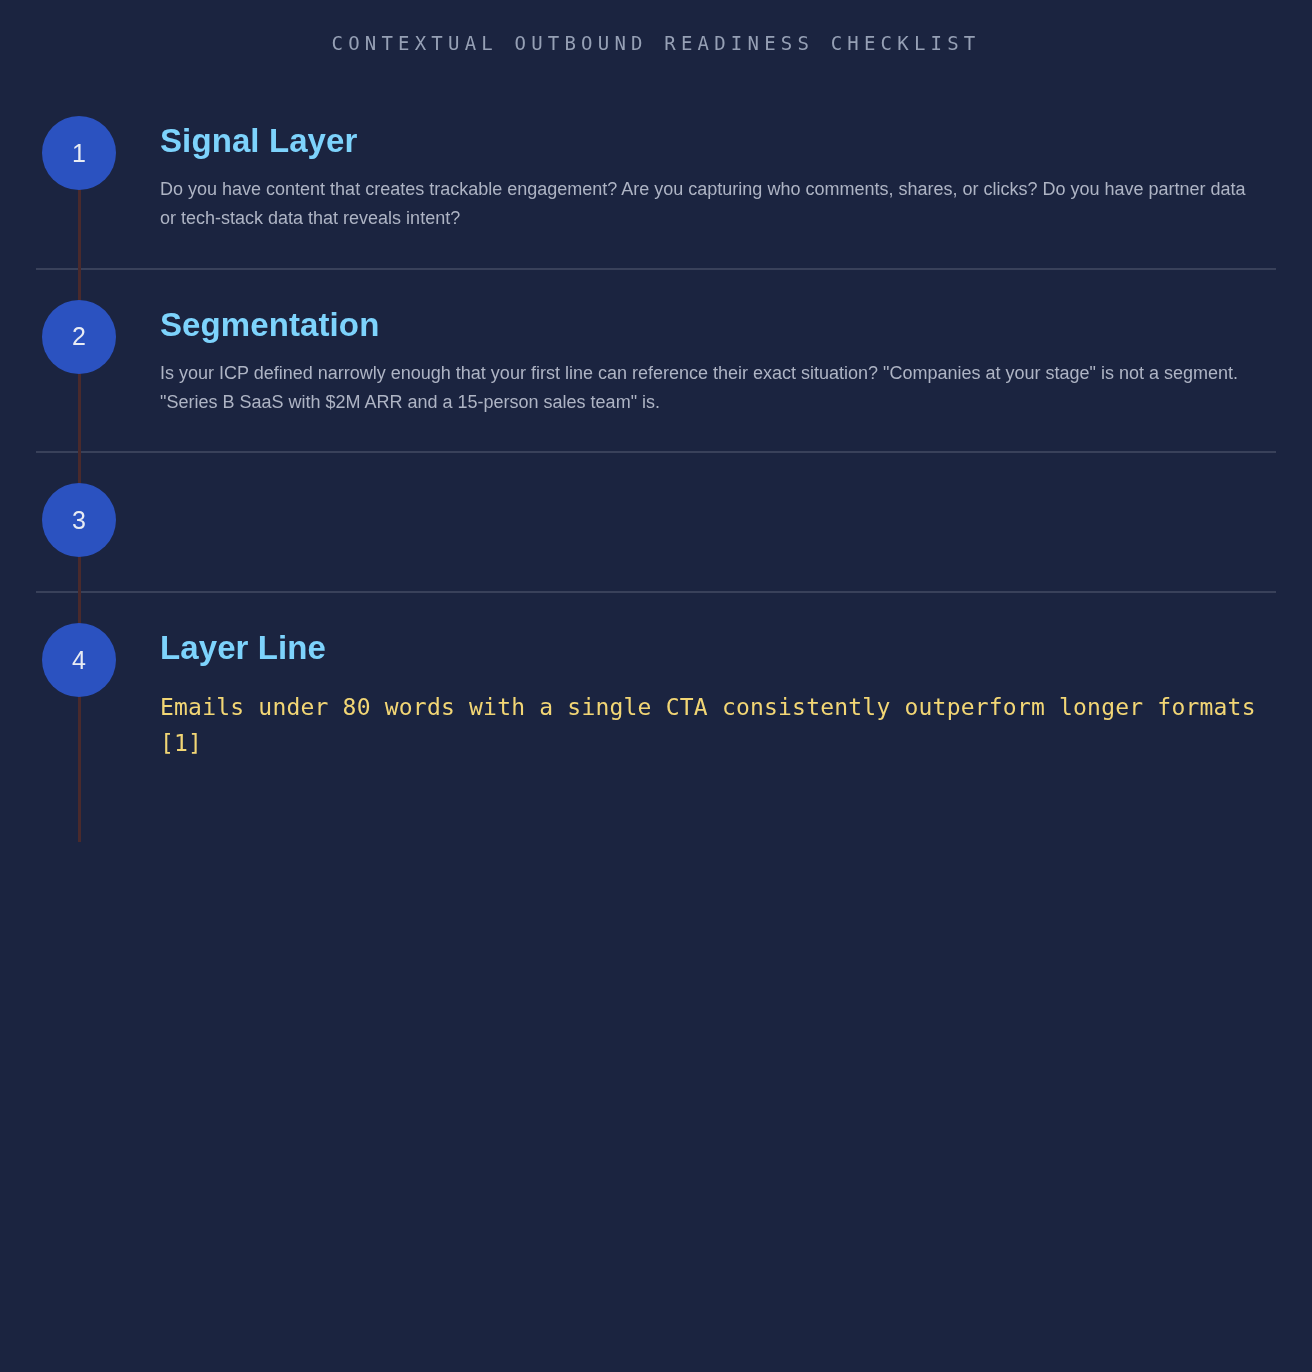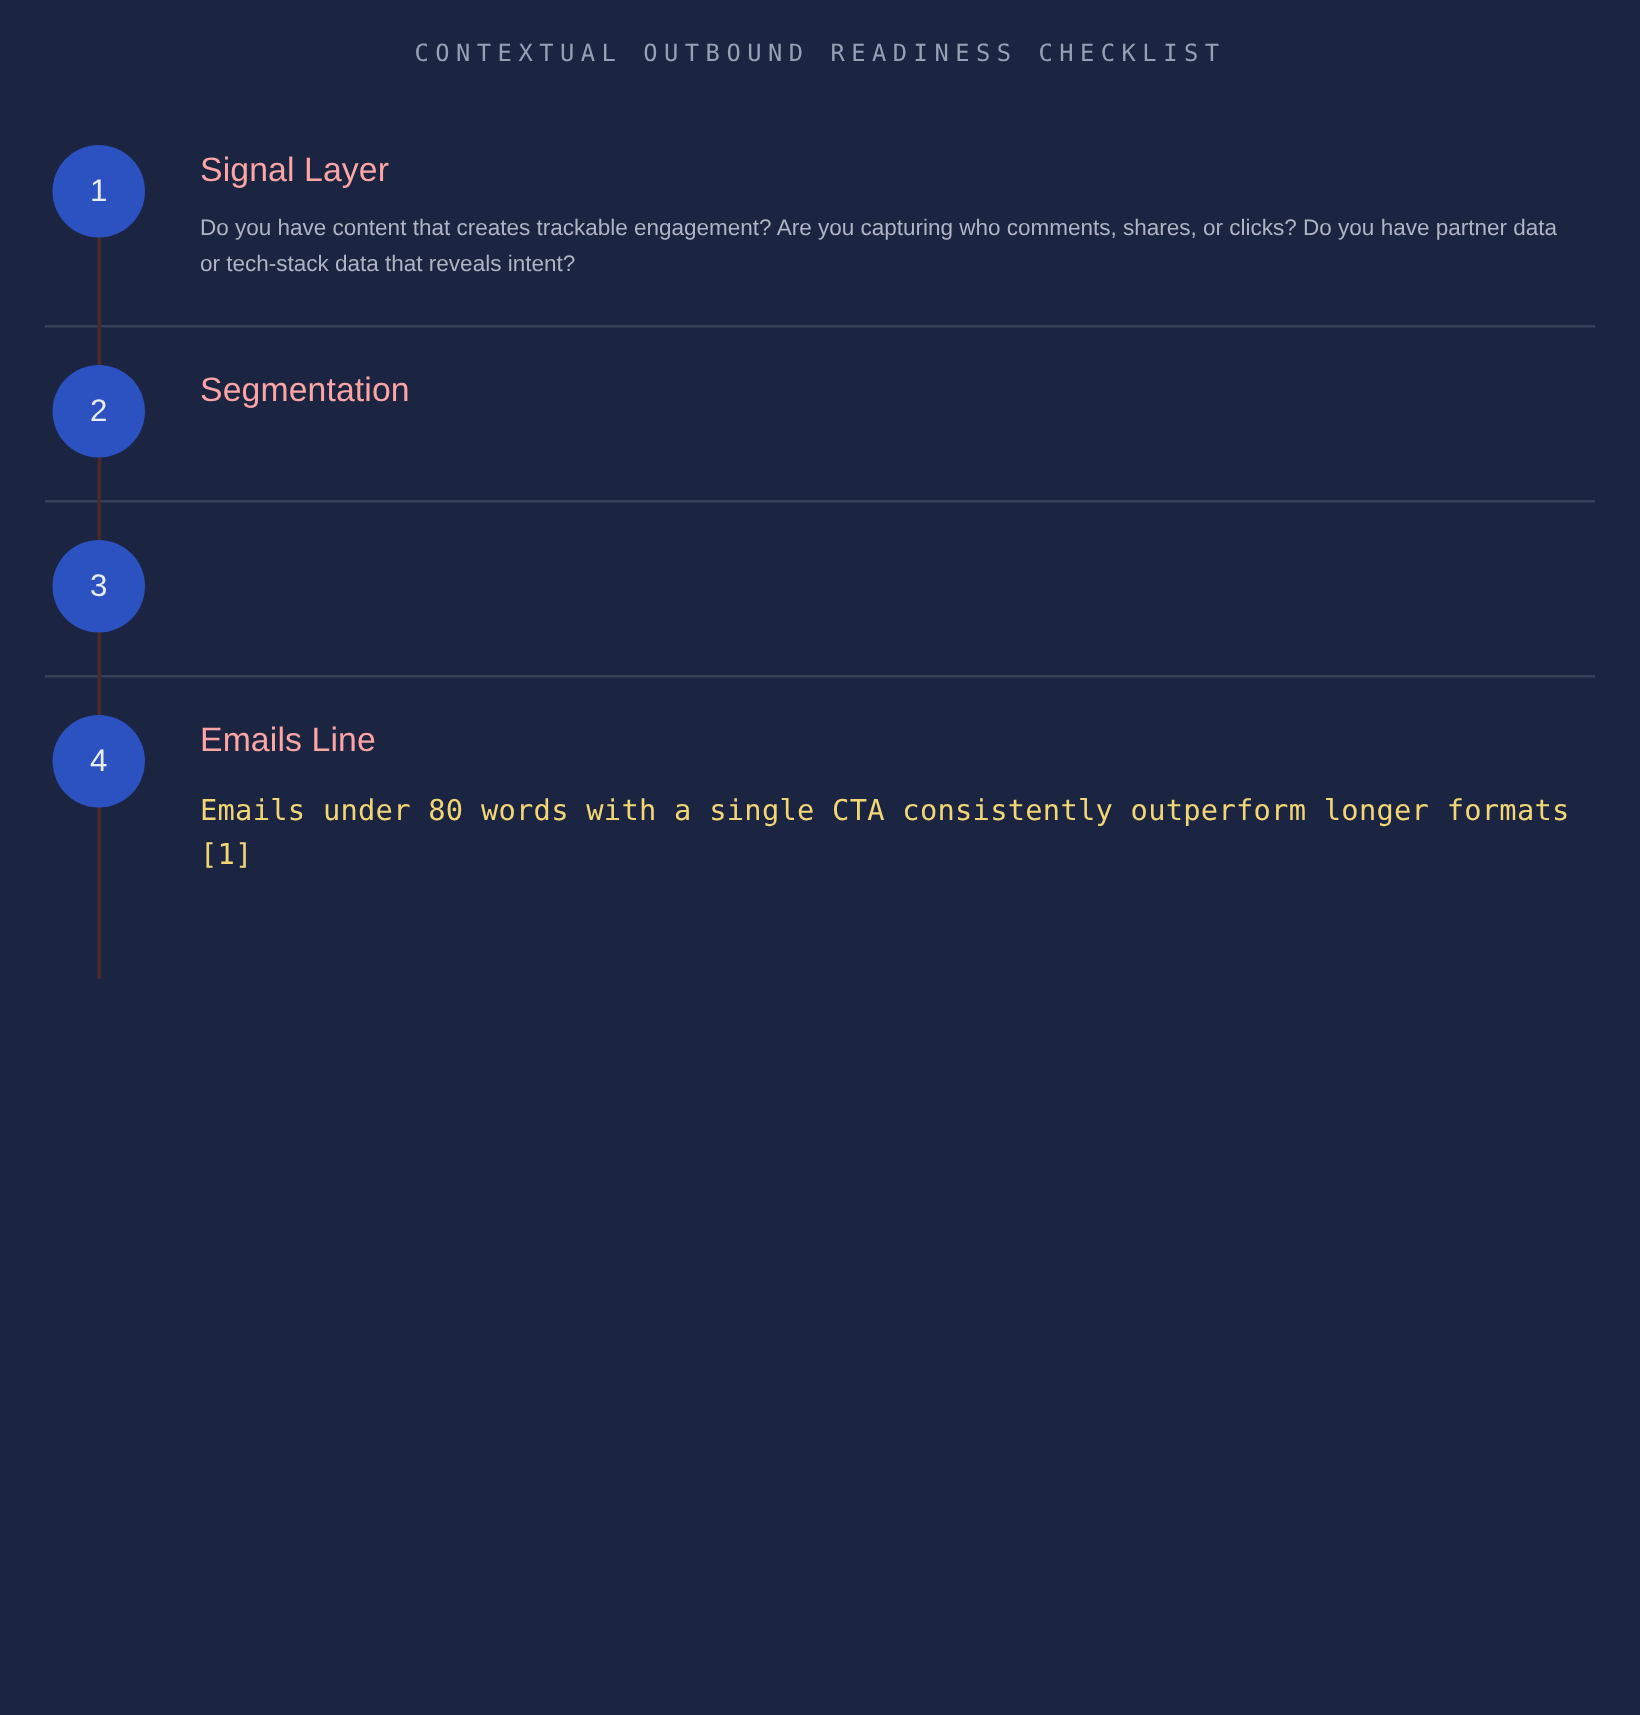--- a/index.html
+++ b/index.html
@@ -91,23 +91,23 @@
 
   .step-body {
     flex: 1 1 auto;
     padding-left: 44px;
     padding-top: 4px;
     max-width: 1096px;
   }
 
   .step-title {
     margin: 0 0 14px 0;
-    font-size: 27px;
-    font-weight: 400;
-    color: #fca5a5;
+    font-size: 33px;
+    font-weight: 700;
+    color: #7dd3fc;
     letter-spacing: 0.1px;
     line-height: 1.25;
   }
 
   .step-text {
     margin: 0;
     font-size: 18px;
     line-height: 1.62;
     color: #aeb4c4;
     font-weight: 400;
@@ -142,36 +142,37 @@
     </div>
   </div>
 
   <div class="step">
     <div class="step-spine"></div>
     <div class="step-marker">
       <span>2</span>
     </div>
     <div class="step-body">
       <h2 class="step-title">Segmentation</h2>
+      <p class="step-text">Is your ICP defined narrowly enough that your first line can reference their exact situation? "Companies at your stage" is not a segment. "Series B SaaS with $2M ARR and a 15-person sales team" is.</p>
     </div>
   </div>
 
   <div class="step">
     <div class="step-spine"></div>
     <div class="step-marker">
       <span>3</span>
     </div>
     <div class="step-body">
     </div>
   </div>
 
   <div class="step">
     <div class="step-spine"></div>
     <div class="step-marker">
       <span>4</span>
     </div>
     <div class="step-body">
-      <h2 class="step-title">Emails Line</h2>
+      <h2 class="step-title">Layer Line</h2>
       <p class="step-citation">Emails under 80 words with a single CTA consistently outperform longer formats [1]</p>
     </div>
   </div>
 
 </div>
 
 </body></html>

